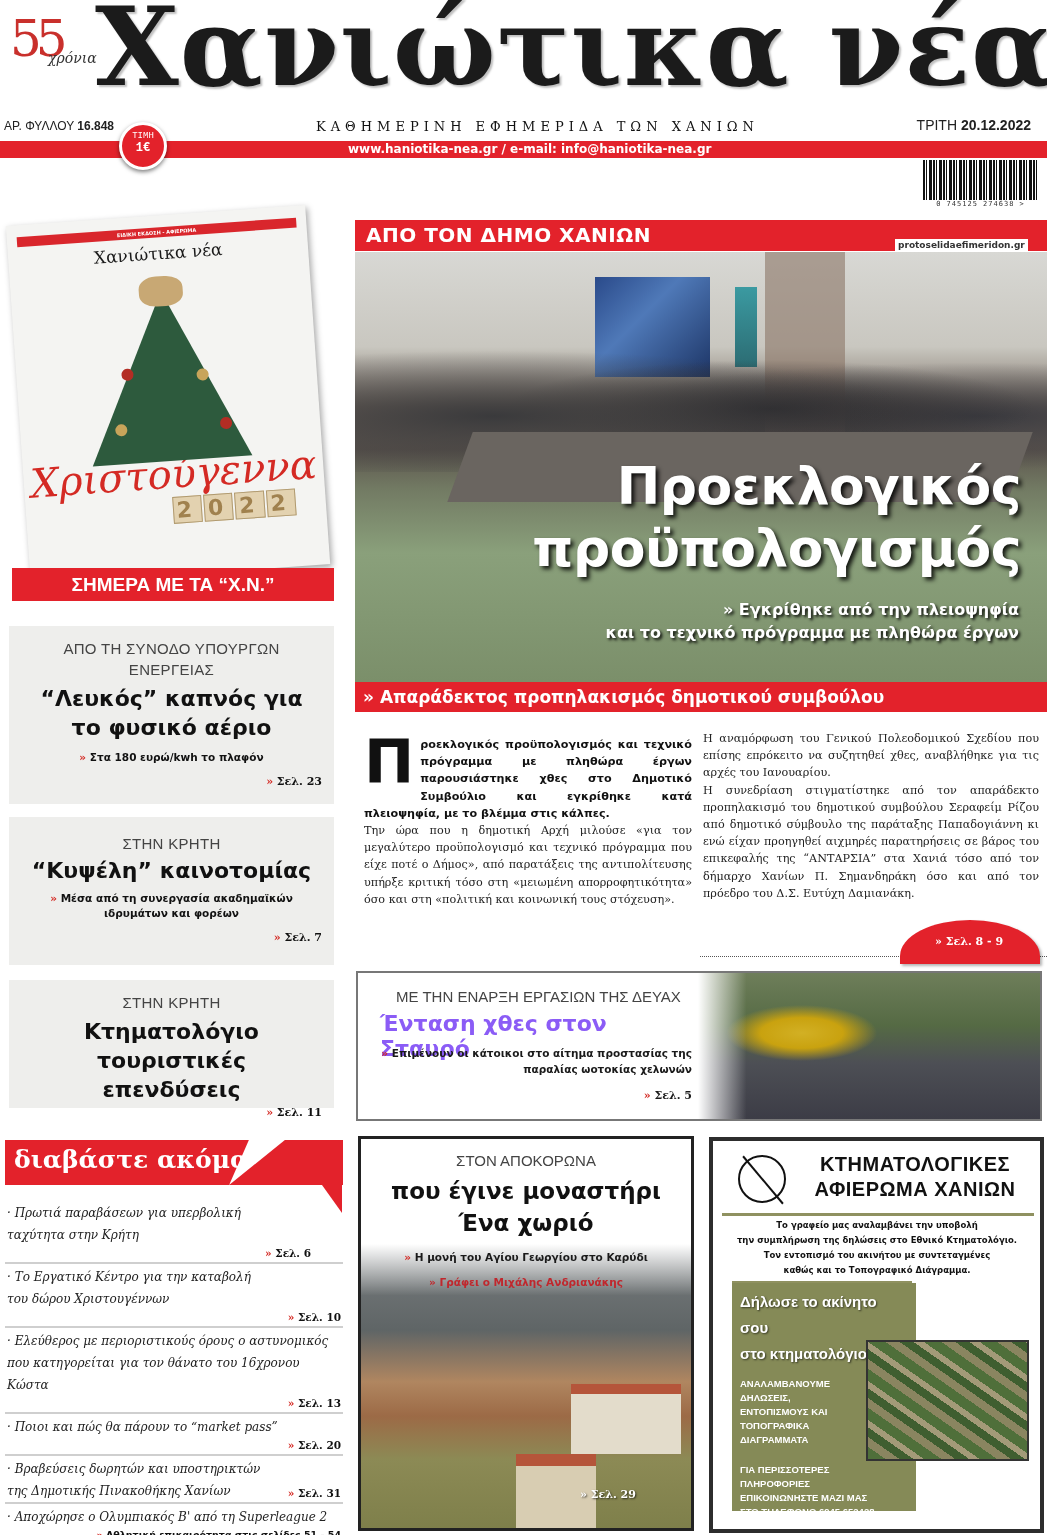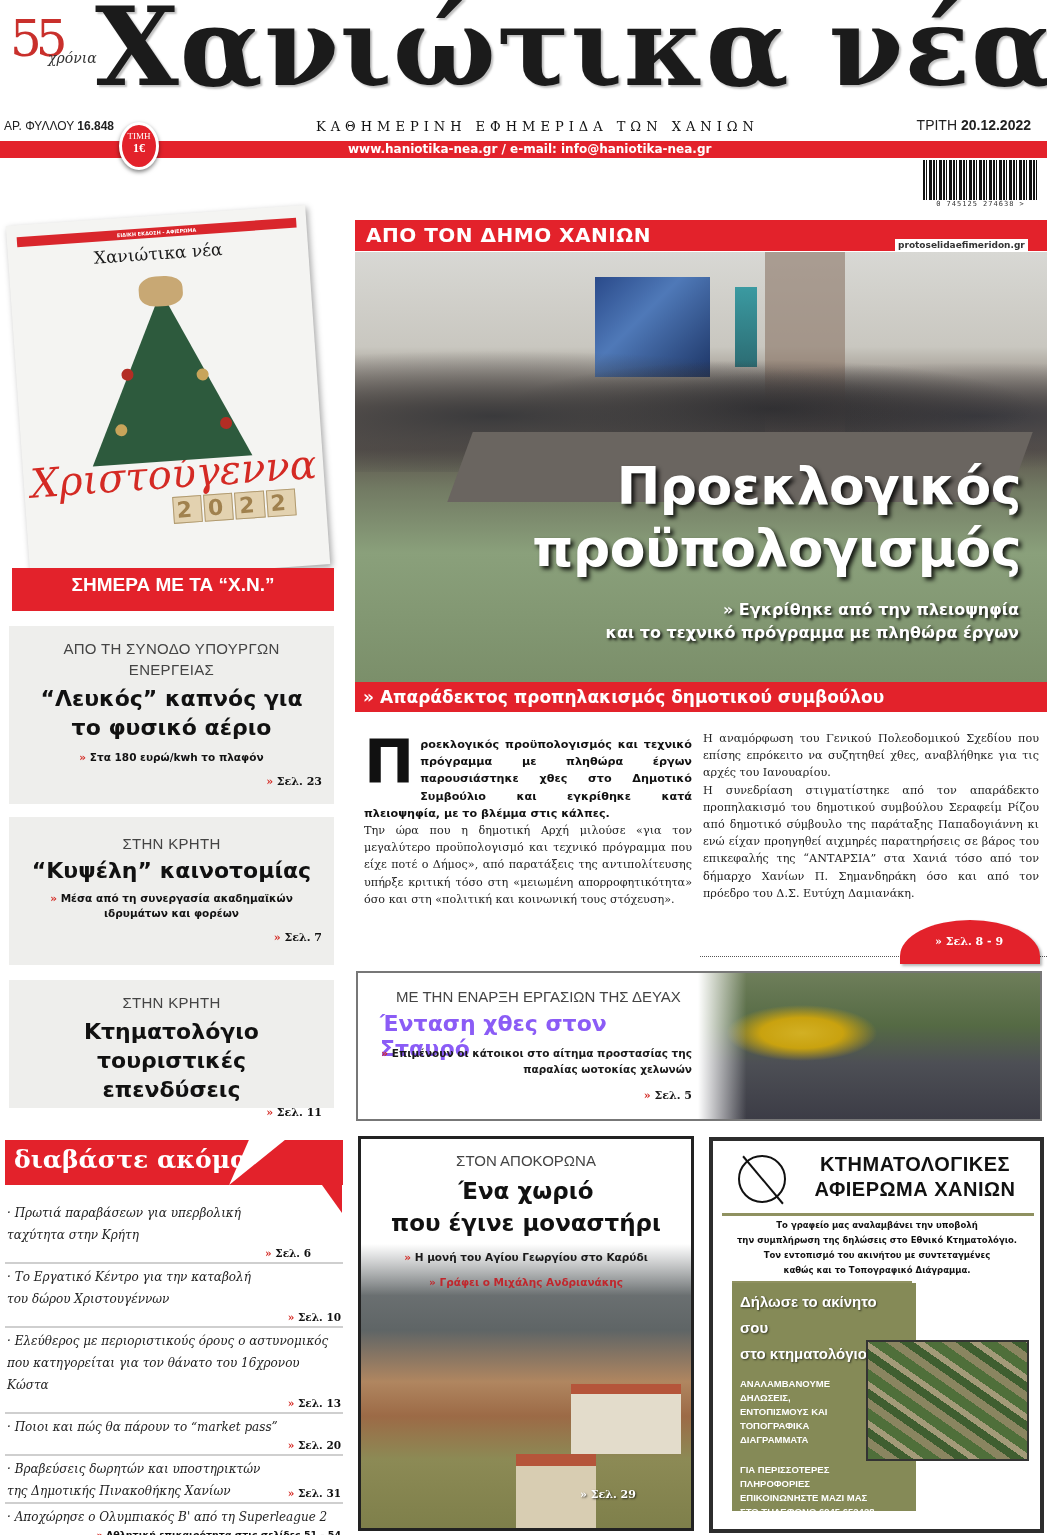--- a/index.html
+++ b/index.html
@@ -12,39 +12,39 @@
   .anniv-num { position: absolute; left: 2px; top: 0; font-family: "DejaVu Serif", serif; font-size: 50px; color: #c9302c; letter-spacing: -6px; line-height: 1; }
   .anniv-word { position: absolute; left: 40px; top: 36px; font-family: "DejaVu Serif", serif; font-style: italic; font-size: 14px; color: #333; }
   .title { left: 95px; top: -12px; width: 900px; font-family: "DejaVu Serif", serif; font-weight: bold; font-size: 108px; letter-spacing: 1px; line-height: 1.1; color: #1b1b1b; white-space: nowrap; text-shadow: 2px 2px 2px rgba(0,0,0,0.25); }
   .issue { left: 4px; top: 119px; font-size: 12px; color: #222; font-family: "Liberation Sans", sans-serif; }
   .issue b { font-weight: bold; }
   .tagline { left: 316px; top: 119px; font-family: "DejaVu Serif", serif; font-size: 13px; letter-spacing: 5px; color: #111; white-space: nowrap; }
   .date { right: 16px; top: 117px; font-size: 14px; font-family: "Liberation Sans", sans-serif; color: #222; }
   .date b { font-weight: bold; }
   .redbar { left: 0; top: 141px; width: 1047px; height: 17px; background: #e3222b; }
   .weburl { left: 348px; top: 141px; height: 17px; line-height: 17px; color: #fff; font-weight: bold; font-size: 12px; font-family: "DejaVu Sans", sans-serif; white-space: nowrap; }
-  .price { left: 119px; top: 122px; width: 40px; height: 48px; border-radius: 50%; background: #e3222b; border: 3px solid #fff; box-shadow: 0 2px 4px rgba(0,0,0,0.5); color: #fff; text-align: center; font-family: Liberation Serif, serif; }
+  .price { left: 119px; top: 122px; width: 48px; height: 48px; border-radius: 50%; background: #e3222b; border: 3px solid #fff; box-shadow: 0 2px 4px rgba(0,0,0,0.5); color: #fff; text-align: center; font-family: Liberation Mono, monospace; }
   .price .lbl { display: block; font-size: 9px; margin-top: 6px; }
   .price .val { display: block; font-size: 12px; font-weight: bold; }
   .barcode { left: 923px; top: 160px; width: 115px; height: 50px; }
   .bars { height: 40px; width: 100%; background: repeating-linear-gradient(90deg, #111 0 2px, #fff 2px 3px, #111 3px 4px, #fff 4px 6px, #111 6px 9px, #fff 9px 10px); }
   .bar-num { font-size: 7px; color: #333; letter-spacing: 1px; text-align: center; white-space: nowrap; font-family: "DejaVu Sans Mono", monospace; }
 
   
   .supp { left: 18px; top: 215px; width: 300px; height: 360px; background: #f4f4f2; transform: rotate(-4deg); box-shadow: 2px 3px 6px rgba(0,0,0,0.35); overflow: hidden; }
   .supp-topbar { height: 10px; margin: 12px 10px 0; background: #d9262c; color: #fff; font-size: 5px; text-align: center; line-height: 10px; font-weight: bold; }
   .supp-title { text-align: center; font-family: "DejaVu Serif", serif; font-size: 17px; margin-top: 6px; }
   .tree { position: relative; width: 200px; height: 200px; margin: 8px auto 0; }
   .tree .t1 { position: absolute; left: 20px; top: 20px; width: 0; height: 0; border-left: 80px solid transparent; border-right: 80px solid transparent; border-bottom: 170px solid #2d5a3d; }
   .tree .bow { position: absolute; left: 78px; top: 5px; width: 44px; height: 30px; background: #c8a874; border-radius: 40%; }
   .tree .ball { position: absolute; width: 12px; height: 12px; border-radius: 50%; }
   .supp-xmas { text-align: center; font-family: "DejaVu Serif", serif; font-style: italic; font-size: 40px; color: #d42a24; margin-top: -20px; }
   .supp-year { text-align: right; margin-right: 30px; font-size: 22px; color: #a0814e; font-weight: bold; letter-spacing: 6px; }
   .supp-year span { display: inline-block; background: #e3d2b0; border: 1px solid #b09a70; padding: 0 3px; margin-left: 2px; }
-  .supp-bar { left: 12px; top: 568px; width: 322px; height: 43px; background: #e3222b; color: #fff; text-align: center; font-size: 19px; font-weight: bold; line-height: 33px; font-family: "Liberation Sans", sans-serif; }
+  .supp-bar { left: 12px; top: 568px; width: 322px; height: 33px; background: #e3222b; color: #fff; text-align: center; font-size: 19px; font-weight: bold; line-height: 33px; font-family: "Liberation Sans", sans-serif; }
 
   
   .gbox { left: 9px; width: 325px; background: #eeeeec; text-align: center; }
   .kicker { font-family: "Liberation Sans", sans-serif; font-size: 15px; color: #444; font-weight: normal; letter-spacing: 0.3px; }
   .ghead { font-family: "DejaVu Sans", sans-serif; font-weight: bold; font-size: 22px; line-height: 29px; color: #111; }
   .gsub { font-family: "DejaVu Sans", sans-serif; font-weight: bold; font-size: 10.5px; line-height: 15px; color: #111; }
   .raq { color: #d42a24; font-weight: bold; }
   .pageref { text-align: right; padding-right: 12px; font-family: "DejaVu Serif", serif; font-weight: bold; font-size: 11px; color: #111; }
 
   
@@ -265,22 +265,22 @@
 </div>
 
 <div class="abs vil">
   <div class="vil-photo">
     <div class="vil-house2"></div>
     <div class="vil-house"></div>
   </div>
 </div>
 <div class="abs vil-kicker">ΣΤΟΝ ΑΠΟΚΟΡΩΝΑ</div>
 <div class="abs vil-head">
+  <div>που έγινε μοναστήρι</div>
   <div>Ένα χωριό</div>
-  <div>που έγινε μοναστήρι</div>
 </div>
 <div class="abs vil-sub"><span class="raq">» </span><span>Η μονή του Αγίου Γεωργίου στο Καρύδι</span></div>
 <div class="abs vil-author">» <span>Γράφει ο Μιχάλης Ανδριανάκης</span></div>
 <div class="abs vil-ref">» Σελ. 29</div>
 
 <div class="abs ad"></div>
 <div class="abs ad-logo"></div>
 <div class="abs ad-title">
   <div>ΚΤΗΜΑΤΟΛΟΓΙΚΕΣ</div>
   <div>ΑΦΙΕΡΩΜΑ ΧΑΝΙΩΝ</div>

